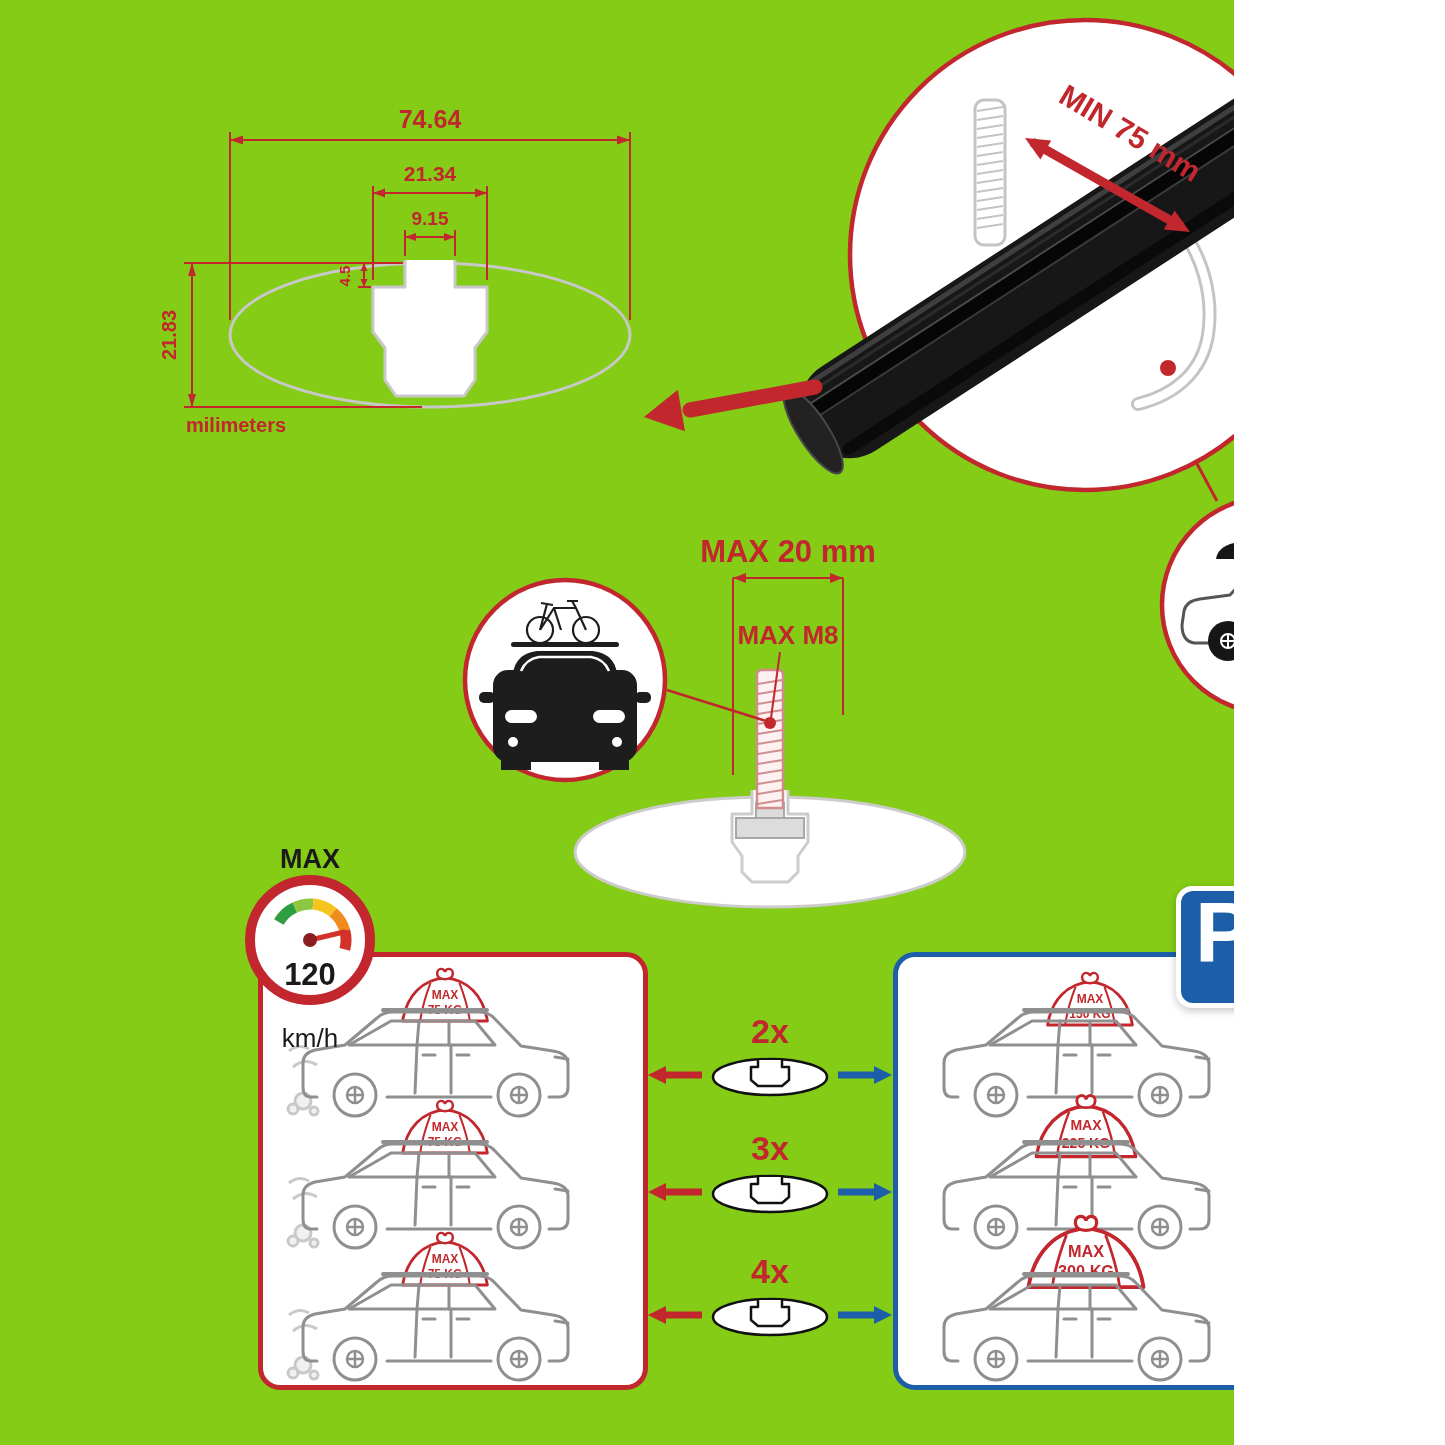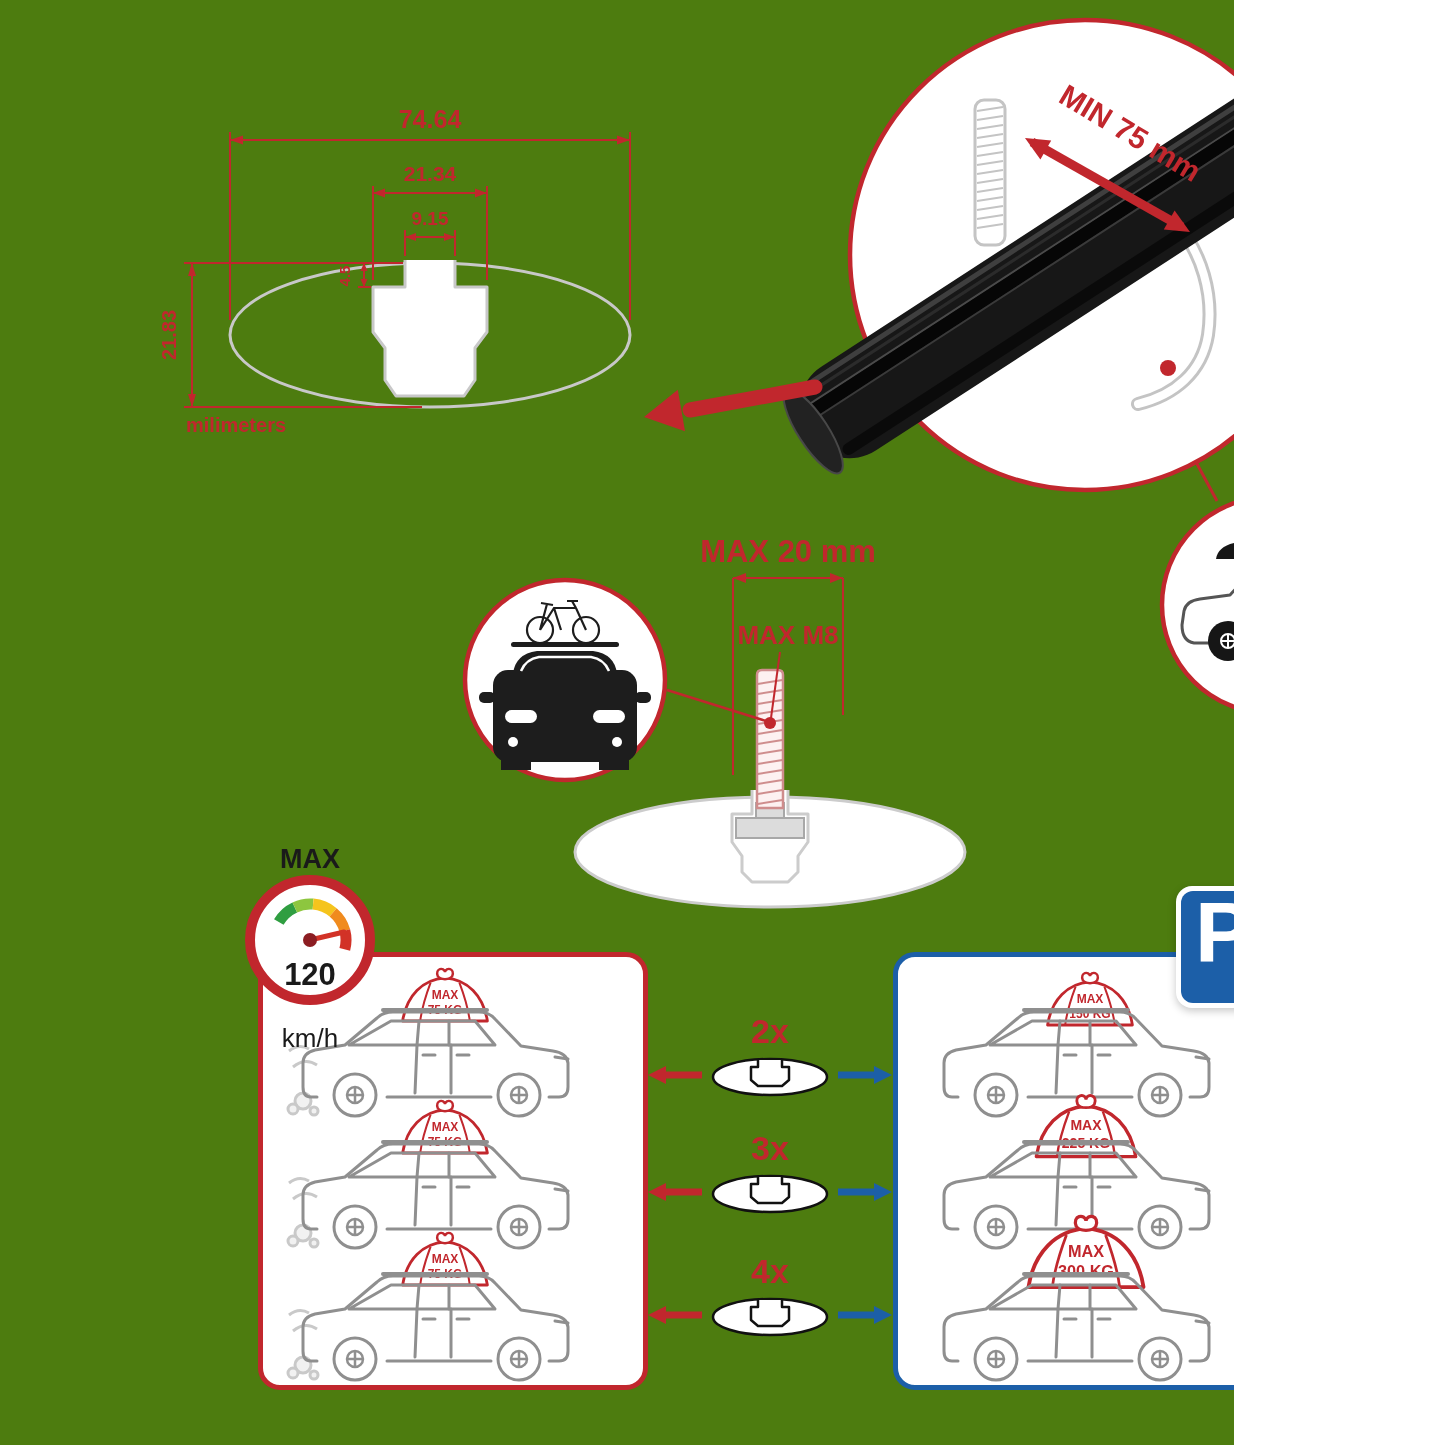--- a/index.html
+++ b/index.html
@@ -1,18 +1,18 @@
 <!DOCTYPE html>
 <html><head>
 <meta charset="utf-8">
 <style>
   *{margin:0;padding:0;box-sizing:border-box}
   html,body{background:#fff}
   body{font-family:"Liberation Sans",sans-serif}
-  .canvas{position:relative;width:1234px;height:1445px;background:#4d7c0f;overflow:hidden}
+  .canvas{position:relative;width:1234px;height:1445px;background:#84cc16;overflow:hidden}
   .abs{position:absolute}
   svg{overflow:visible}
   svg text{font-family:"Liberation Sans",sans-serif}
   .dim-line{stroke:#C1272D;stroke-width:2;fill:none}
   .dim-tri{fill:#C1272D}
   .dim-text{fill:#C1272D;font-weight:bold;text-anchor:middle}
   .gray-line{stroke:#c8c8c8;stroke-width:3;fill:none}
   .panel{position:absolute;background:#fff;border-radius:22px;z-index:1}
   .panel-red{border:5px solid #C1272D}
   .panel-blue{border:5px solid #1C5FA8}

